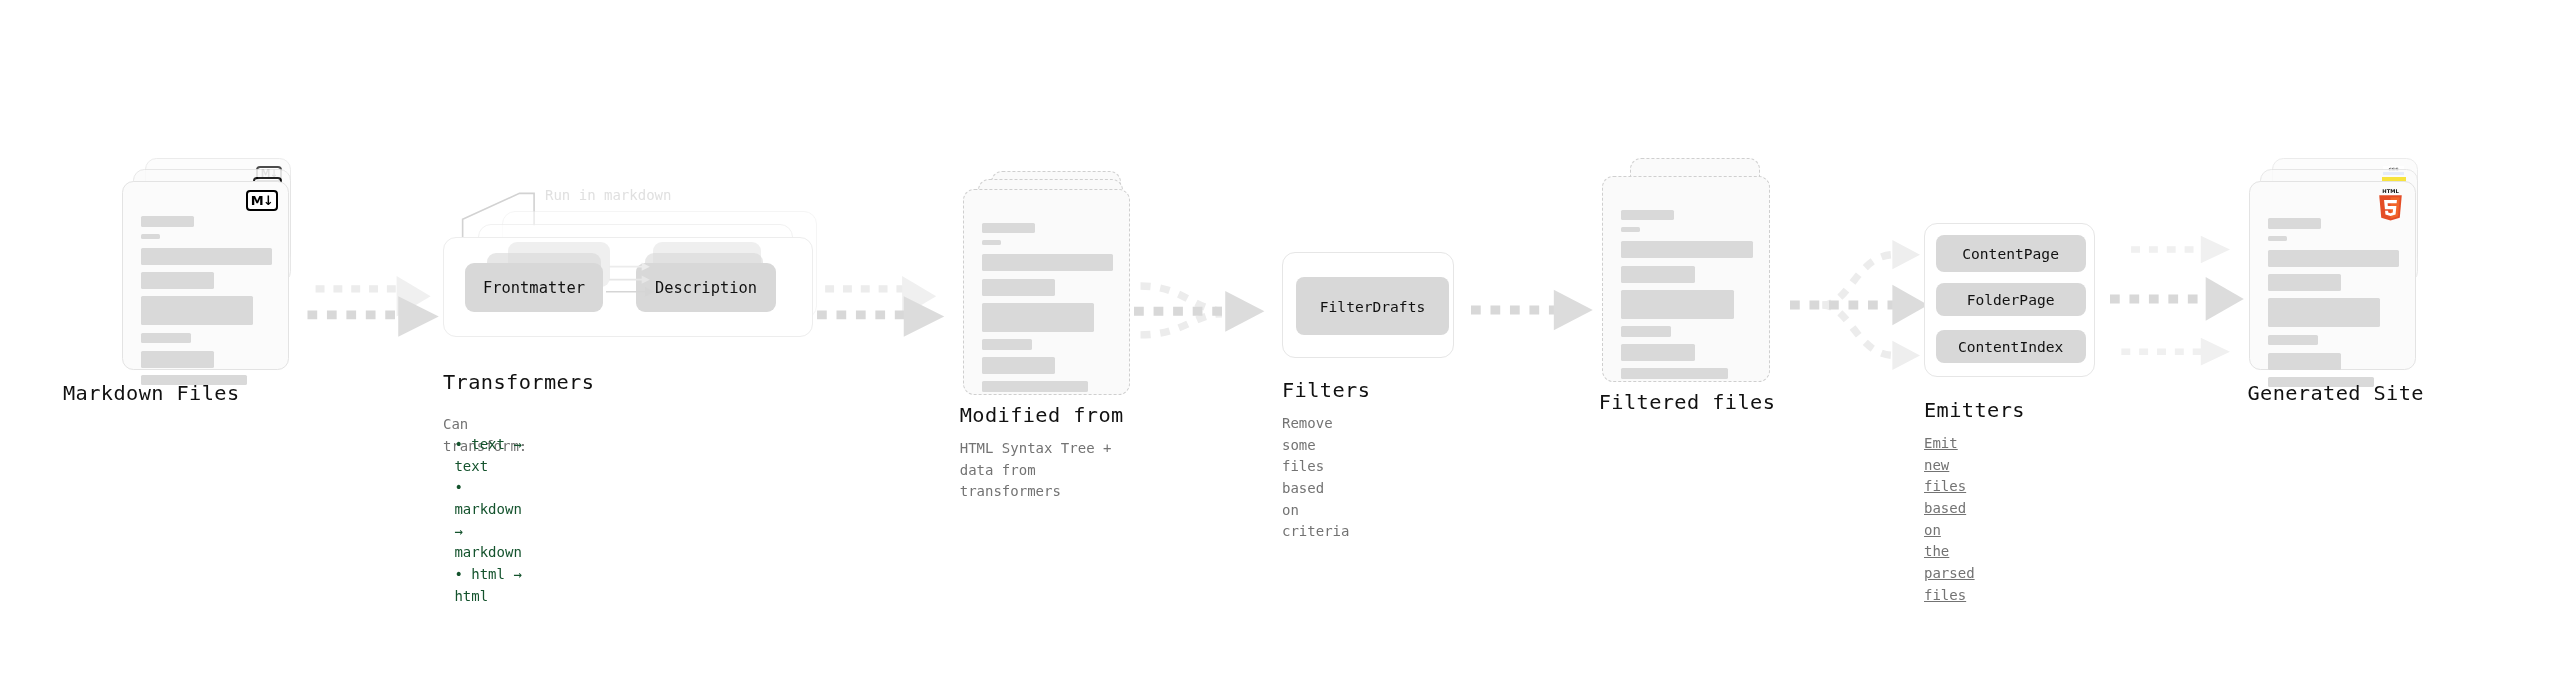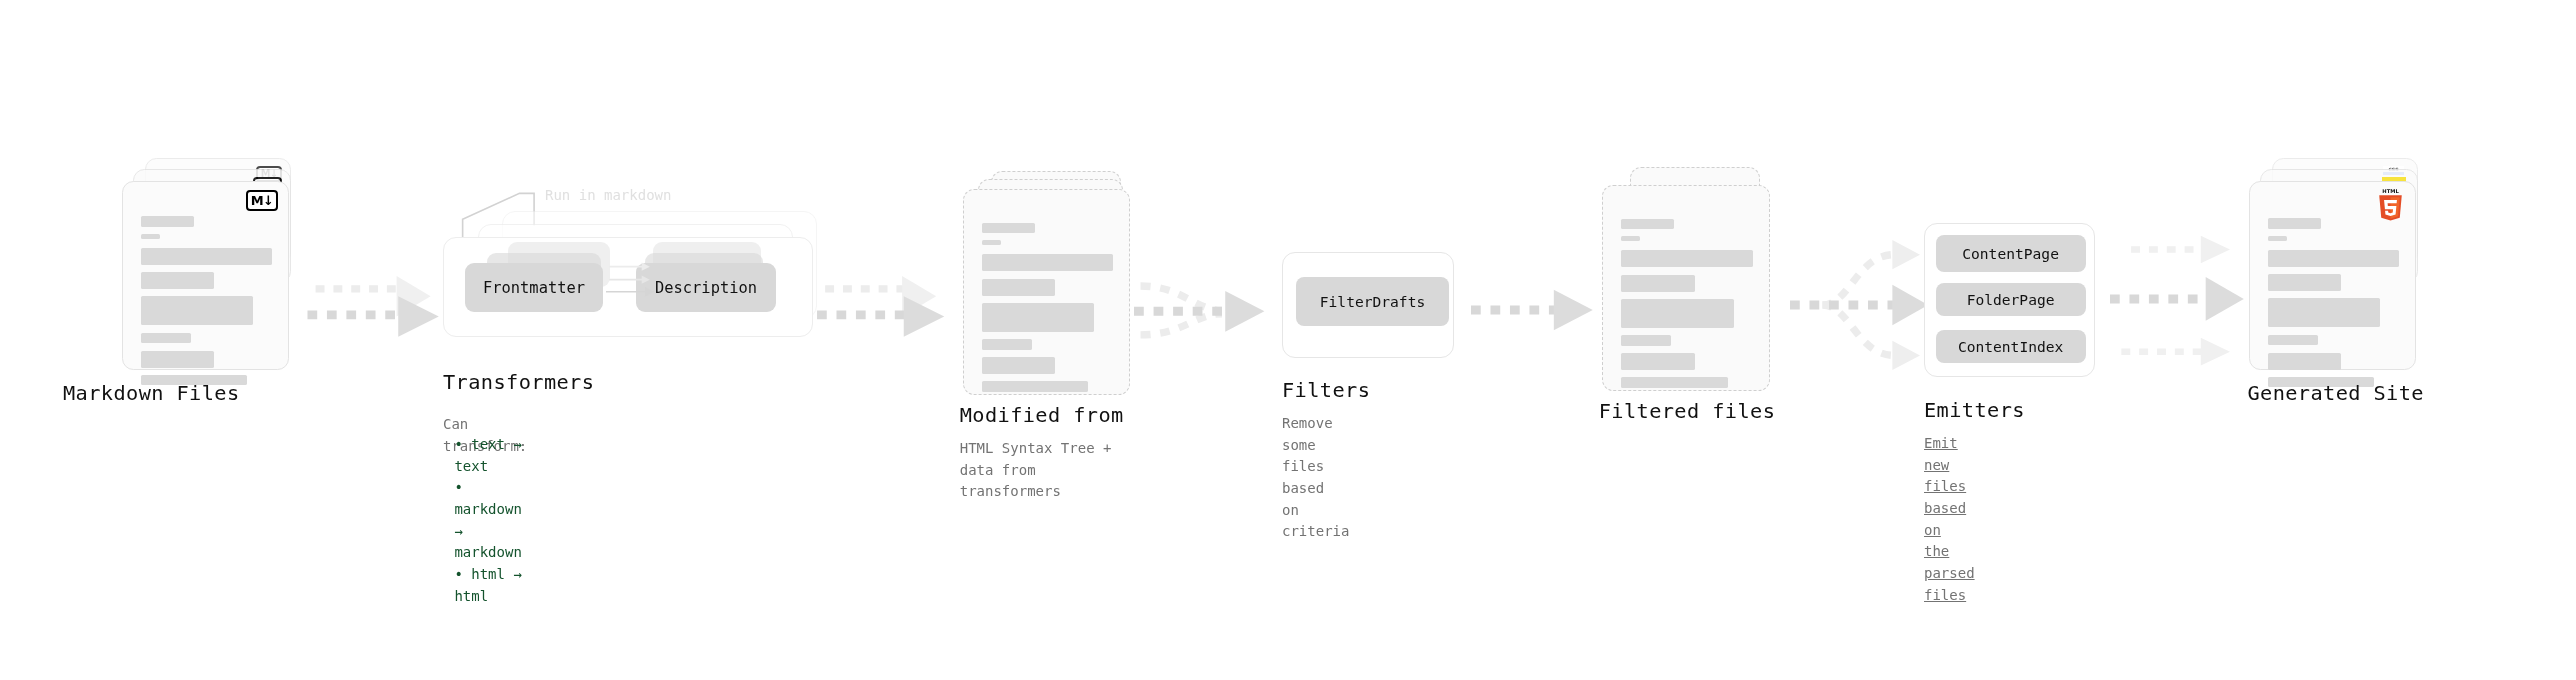--- a/index.html
+++ b/index.html
@@ -199,37 +199,37 @@
     <path d="M8 82 C60 82 75 56 108 56" stroke="#ececec"></path>
   </g>
   <g stroke="#d8d8d8" stroke-width="11" stroke-dasharray="12 12" fill="none">
     <line x1="0" y1="53" x2="120" y2="53"></line>
   </g>
   <polygon points="112,28 160,53 112,78" fill="#dcdcdc"></polygon>
 </svg>
 
 <div class="stage" style="left:1282px;top:252px;">
   <div class="plugin-box" style="left:0px;top:0px;width:172px;height:106px;">
-    <div class="chip" style="position:absolute;left:13px;top:24.4px;width:153px;height:49px;">
+    <div class="chip" style="position:absolute;left:13px;top:24.4px;width:153px;height:58px;">
       <span>FilterDrafts</span>
     </div>
   </div>
   <div class="title" style="position:absolute;left:0px;top:126px;">Filters</div>
   <div class="subtitle" style="position:absolute;left:0px;top:161px;">Remove some files based
 on criteria</div>
 </div>
 
 <svg style="left:1471px;top:288px;" width="138" height="57" viewBox="0 0 170 70">
   <g stroke="#d8d8d8" stroke-width="11" stroke-dasharray="12 12" fill="none">
     <line x1="0" y1="27" x2="110" y2="27"></line>
   </g>
   <polygon points="102,2 150,27 102,52" fill="#dcdcdc"></polygon>
 </svg>
 
-<div class="stage" style="left:1602px;top:167px;">
+<div class="stage" style="left:1602px;top:158px;">
   <div class="cardstack" style="width:175px;height:268px;">
     <div class="card dashed" style="left:28.4px;top:0px;width:130px;height:81px;"></div>
     <div class="card dashed" style="left:0px;top:18px;width:168px;height:206px;">
       <div class="card-body" style="top:32.5px;">
         <div class="bar" style="width:53px;height:10.6px;"></div>
         <div class="bar" style="width:18.7px;height:4.9px;margin-bottom:9px;"></div>
         <div class="bar" style="width:100%;height:17px;"></div>
         <div class="bar" style="width:56%;height:17px;"></div>
         <div class="bar" style="width:86%;height:29px;"></div>
         <div class="bar" style="width:38%;height:10.6px;"></div>

